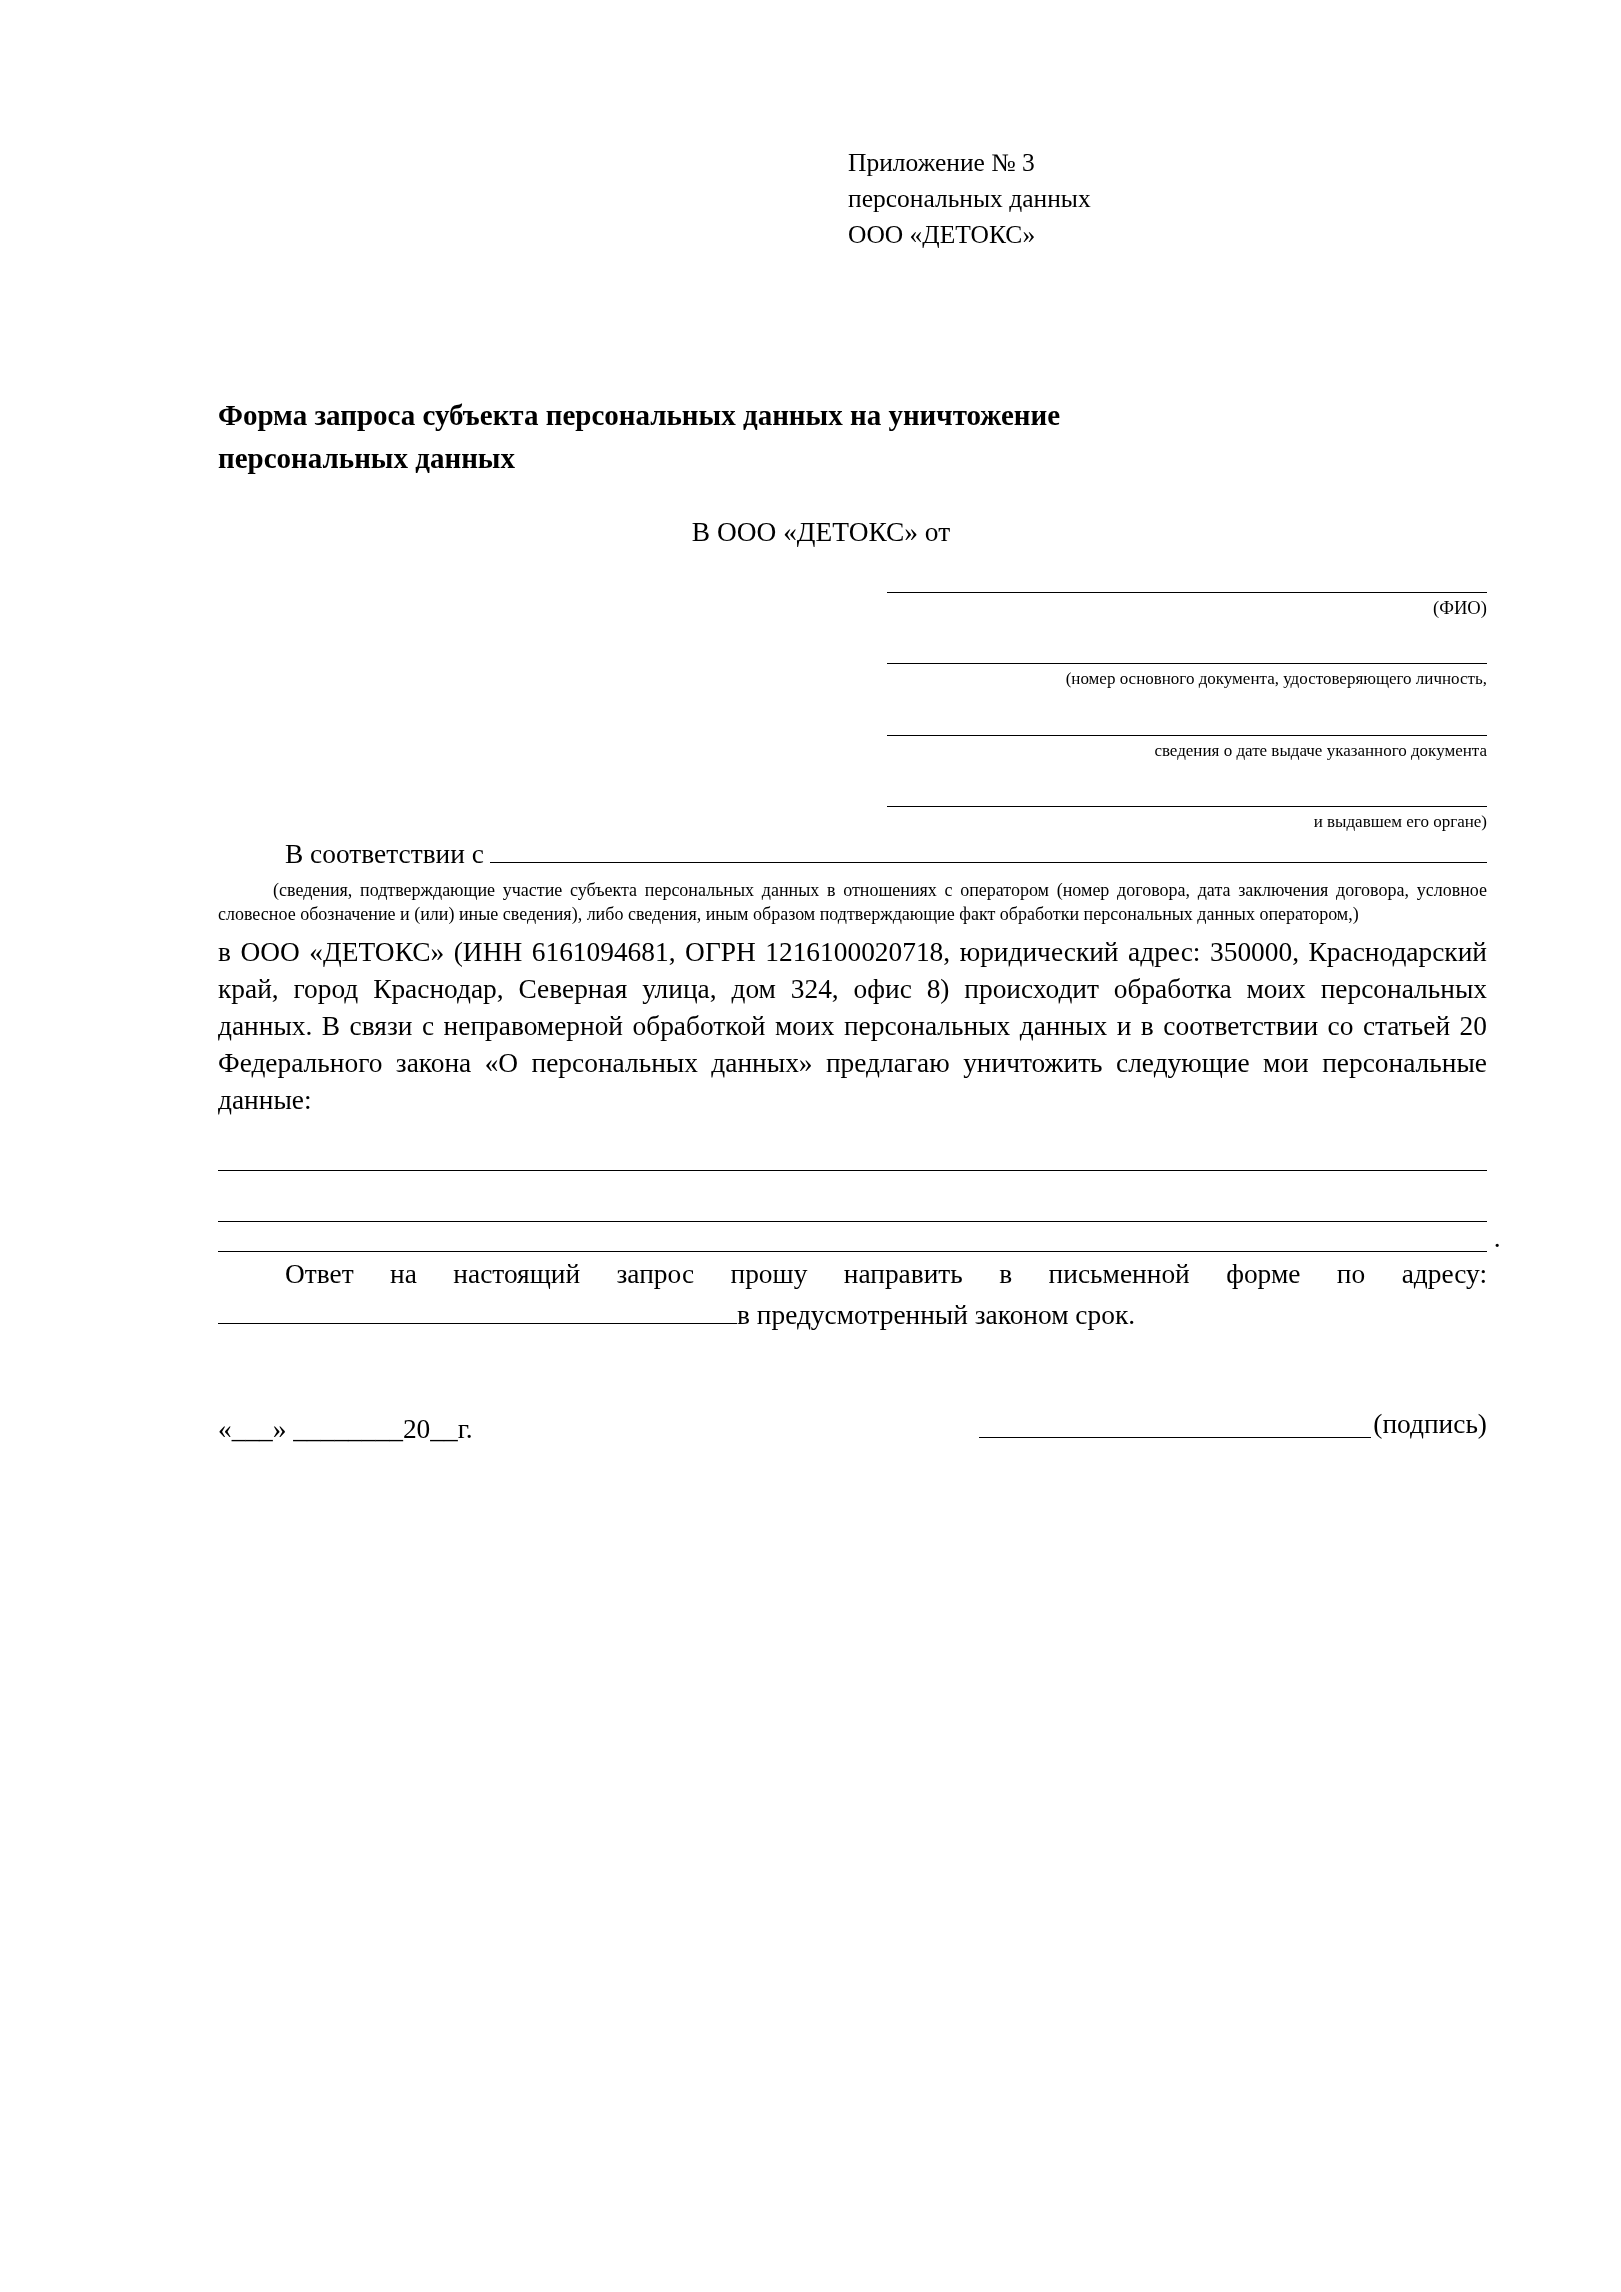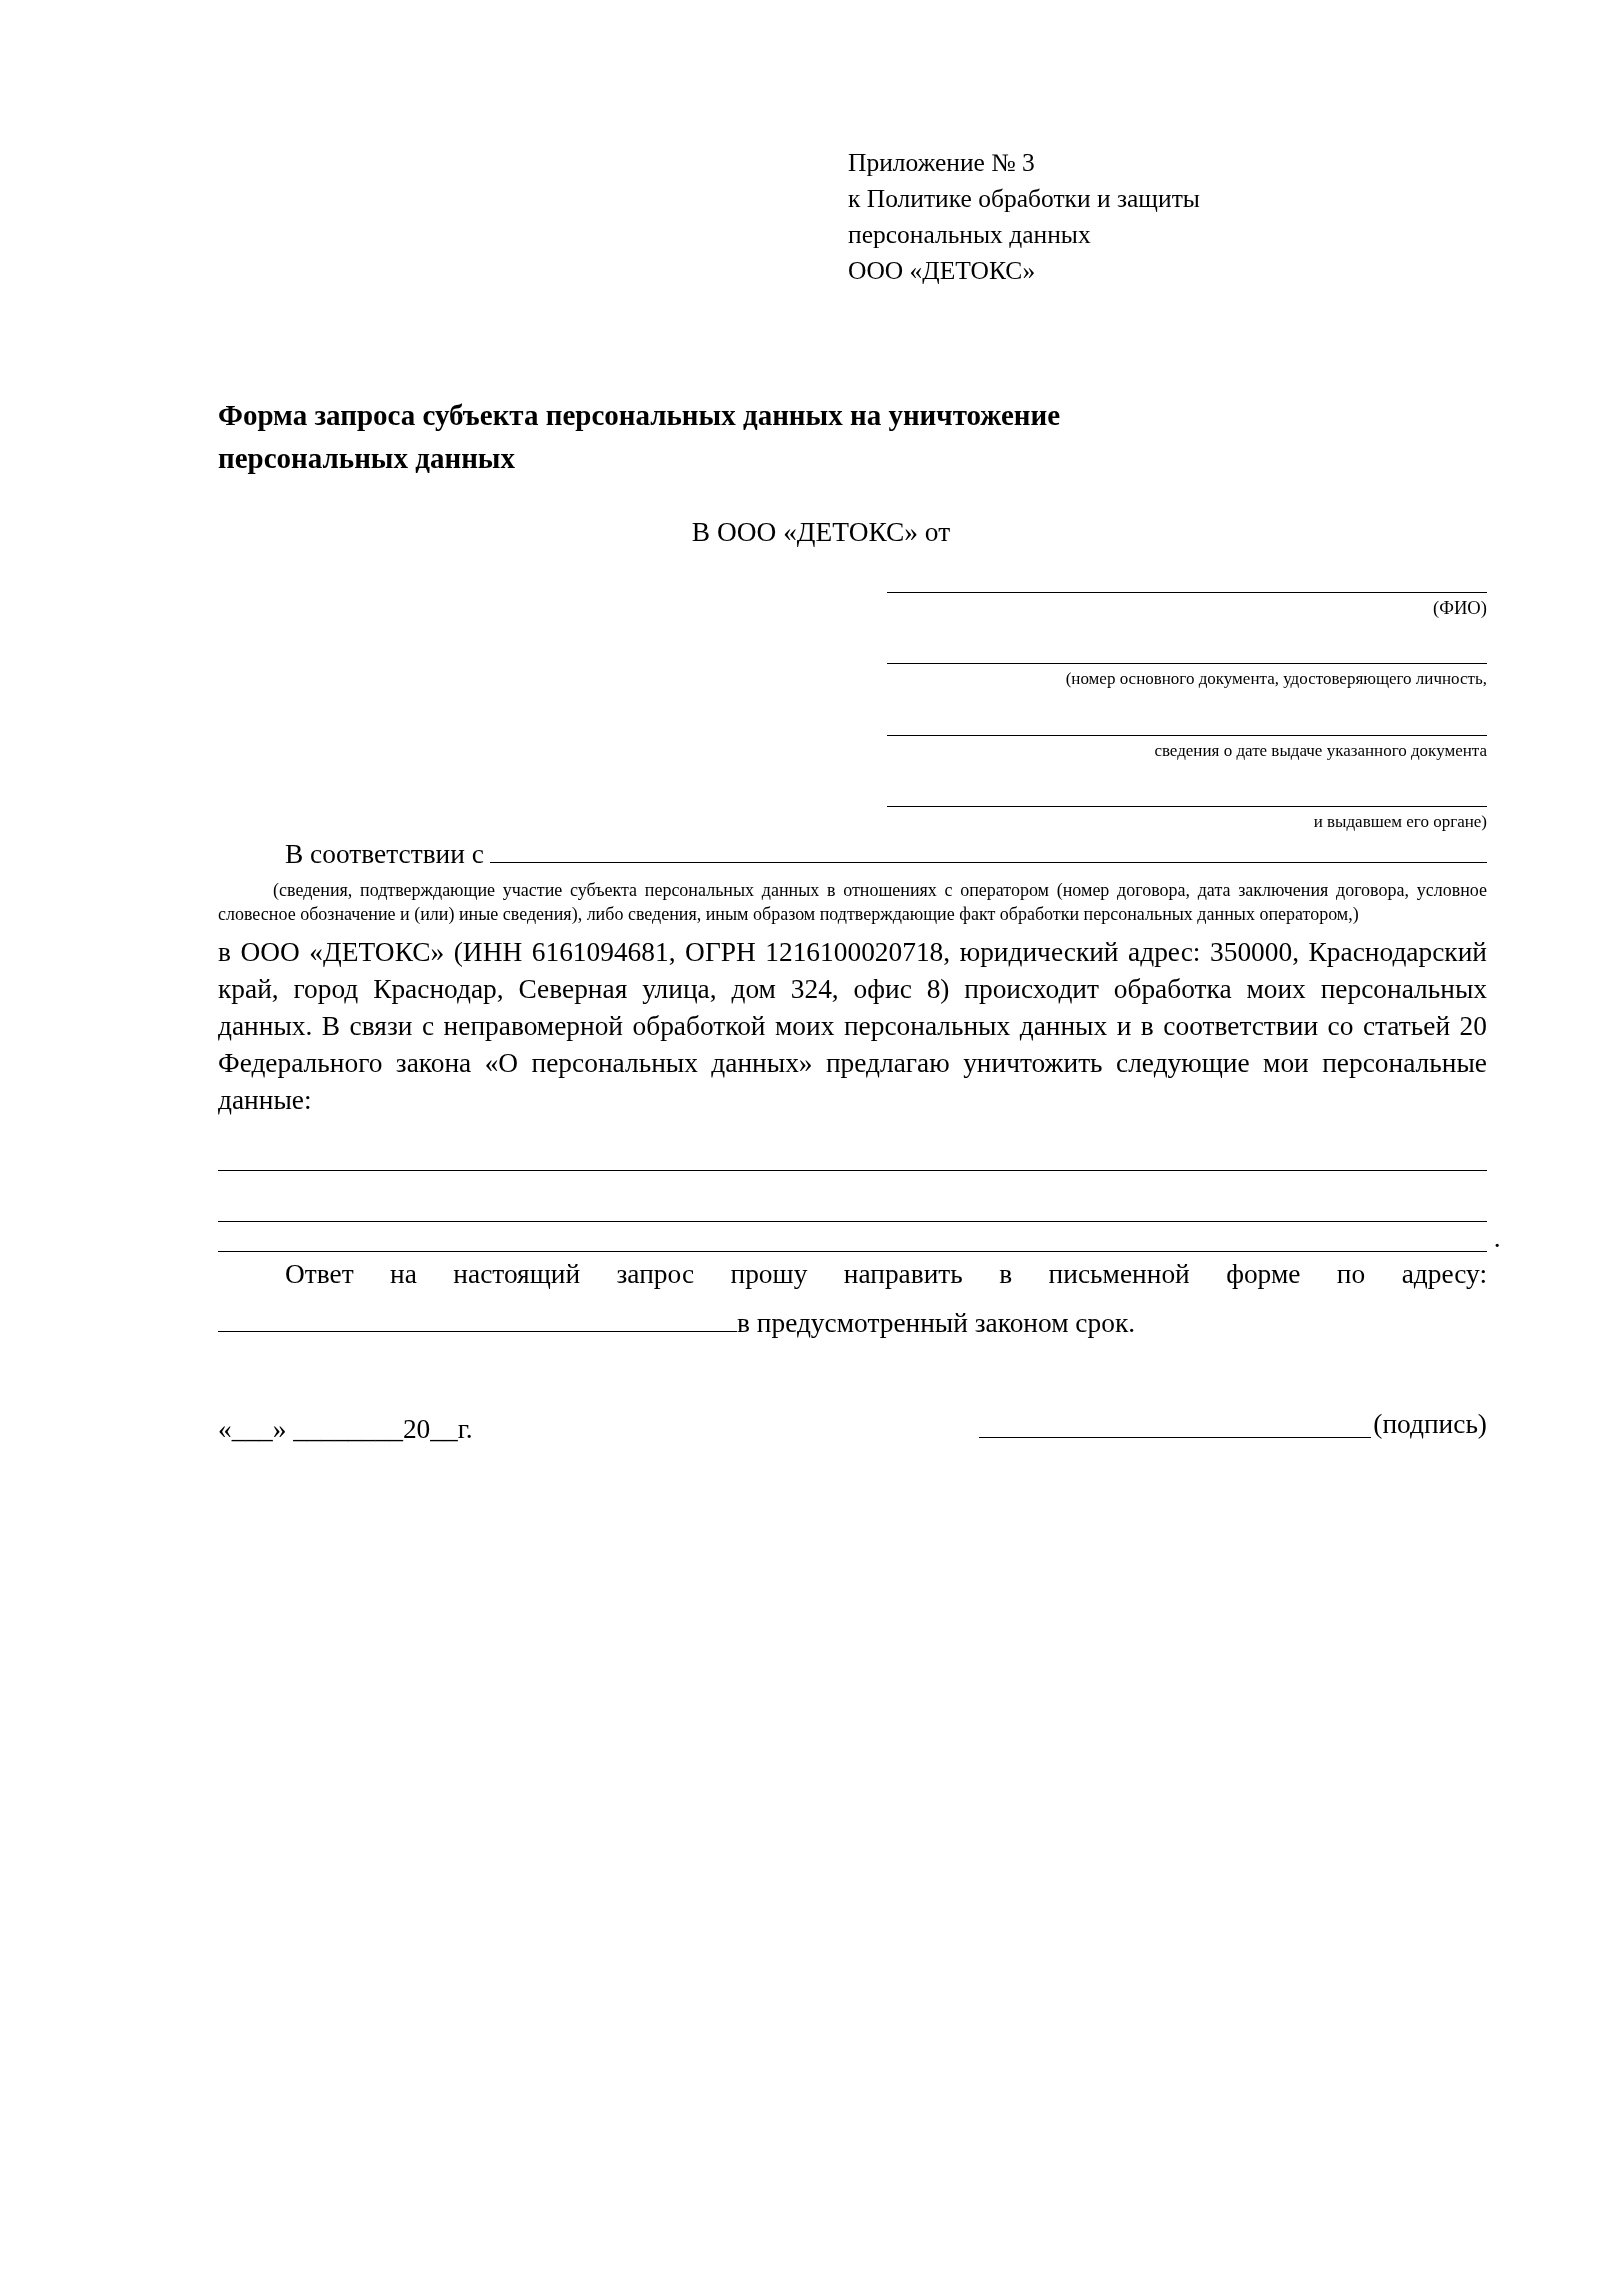--- a/index.html
+++ b/index.html
@@ -156,21 +156,21 @@
     text-align: justify;
     text-align-last: justify;
     font-size: 27.4px;
     line-height: 37px;
     margin-top: 3.9px;
   }
   .addr-line {
     display: flex;
     align-items: baseline;
     white-space: nowrap;
-    margin-top: 10px;
+    margin-top: 2px;
   }
   .addr-rule {
     width: 519px;
     border-bottom: 1.5px solid #000;
     height: 27.4px;
   }
   .addr-txt { font-size: 27.4px; }
 
   
   .sign-row {
@@ -192,21 +192,20 @@
     margin-right: 2px;
   }
 </style>
 </head>
 <body>
 
 <div class="page">
 
   <div class="header-block">
     <div>Приложение № 3</div>
-    <div>к Политике обработки и защиты</div>
     <div>персональных данных</div>
     <div>ООО «ДЕТОКС»</div>
   </div>
 
   <div class="doc-title">
     <div>Форма запроса субъекта персональных данных на уничтожение</div>
     <div>персональных данных</div>
   </div>
 
   <div class="addressee">В ООО «ДЕТОКС» от</div>

